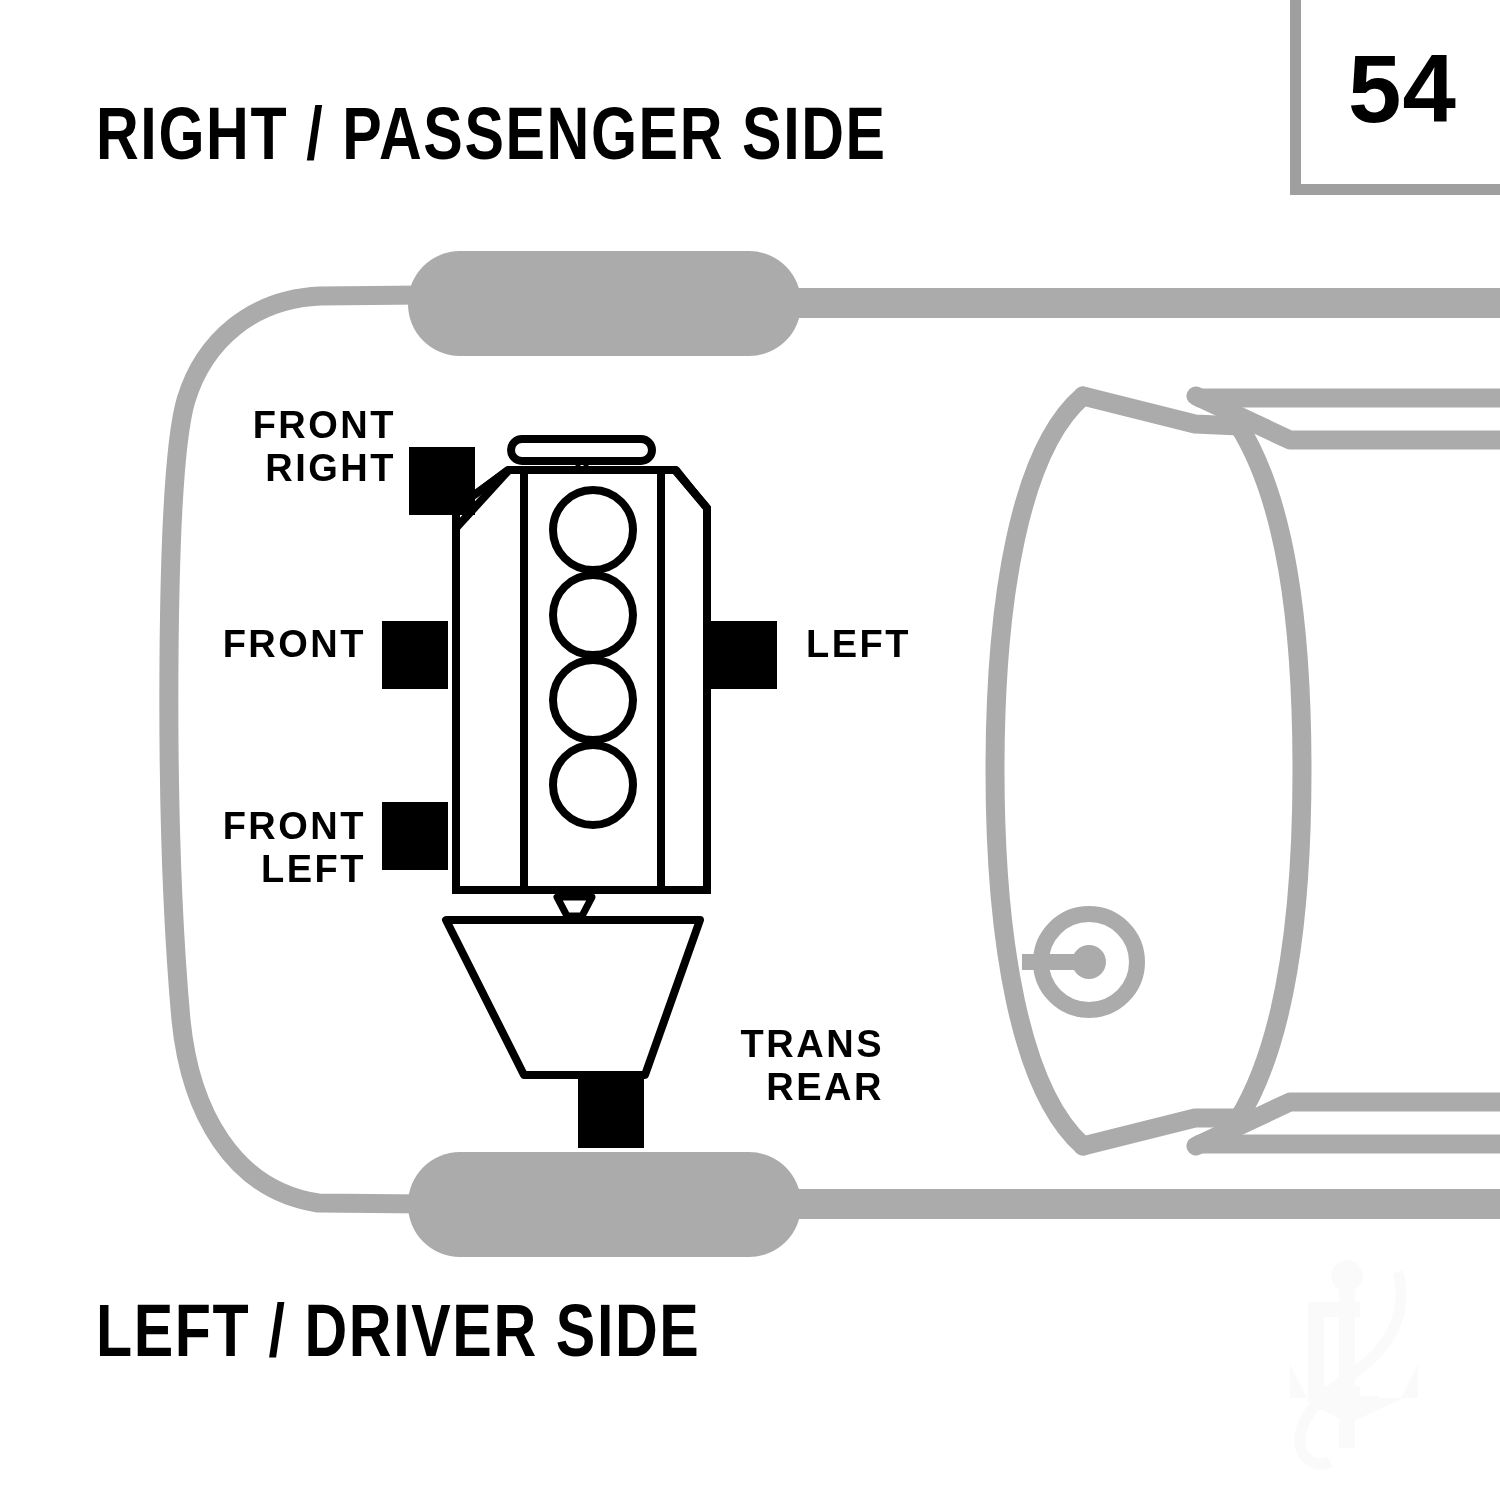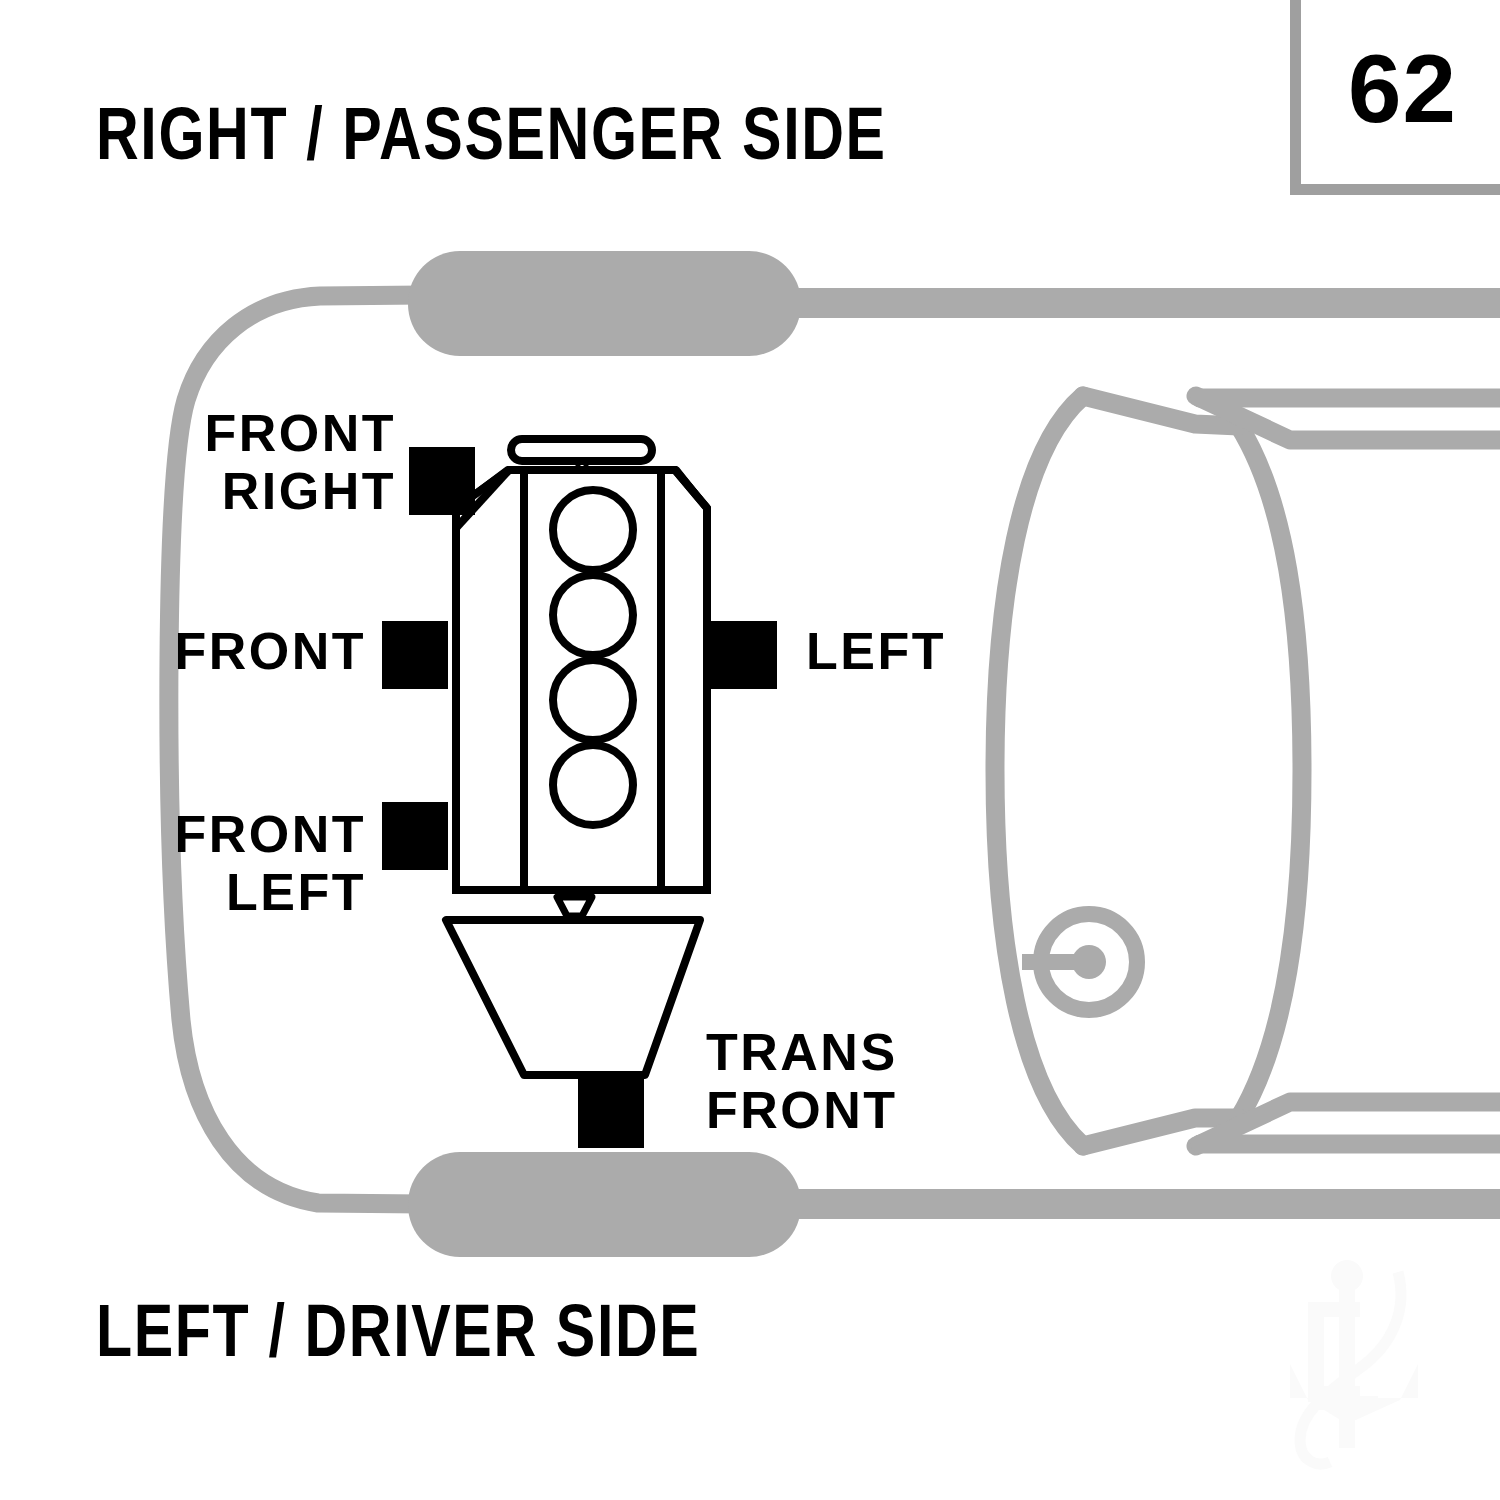--- a/index.html
+++ b/index.html
@@ -64,21 +64,21 @@
     position: absolute;
     left: 1315px;
     top: 40px;
     width: 175px;
     text-align: center;
     font-size: 96px;
     font-weight: bold;
     letter-spacing: 1px;
   }
   .mount-label {
-    font-size: 52px;
+    font-size: 38px;
     letter-spacing: 2.5px;
   }
   .mount-label.two-line { line-height: 1.12; }
   #label-front-right { left: 186px; top: 404px; text-align: right; width: 210px; }
   #label-front       { left: 166px; top: 625px; text-align: right; width: 200px; }
   #label-front-left  { left: 156px; top: 805px; text-align: right; width: 210px; }
   #label-rear        { left: 806px; top: 625px; text-align: left; }
   #label-trans-left  { left: 706px; top: 1023px; text-align: right; width: 178px; }
 </style>
 </head>
@@ -195,18 +195,18 @@
 RIGHT</div>
 
   <div class="lbl mount-label" id="label-front">FRONT</div>
 
   <div class="lbl mount-label two-line" id="label-front-left">FRONT
 LEFT</div>
 
   <div class="lbl mount-label" id="label-rear">LEFT</div>
 
   <div class="lbl mount-label two-line" id="label-trans-left">TRANS
-FRONT</div>
+REAR</div>
 
   <div id="page-number-box"></div>
-  <div id="page-number" class="lbl">62</div>
+  <div id="page-number" class="lbl">54</div>
 
 </div>
 
 </body></html>

